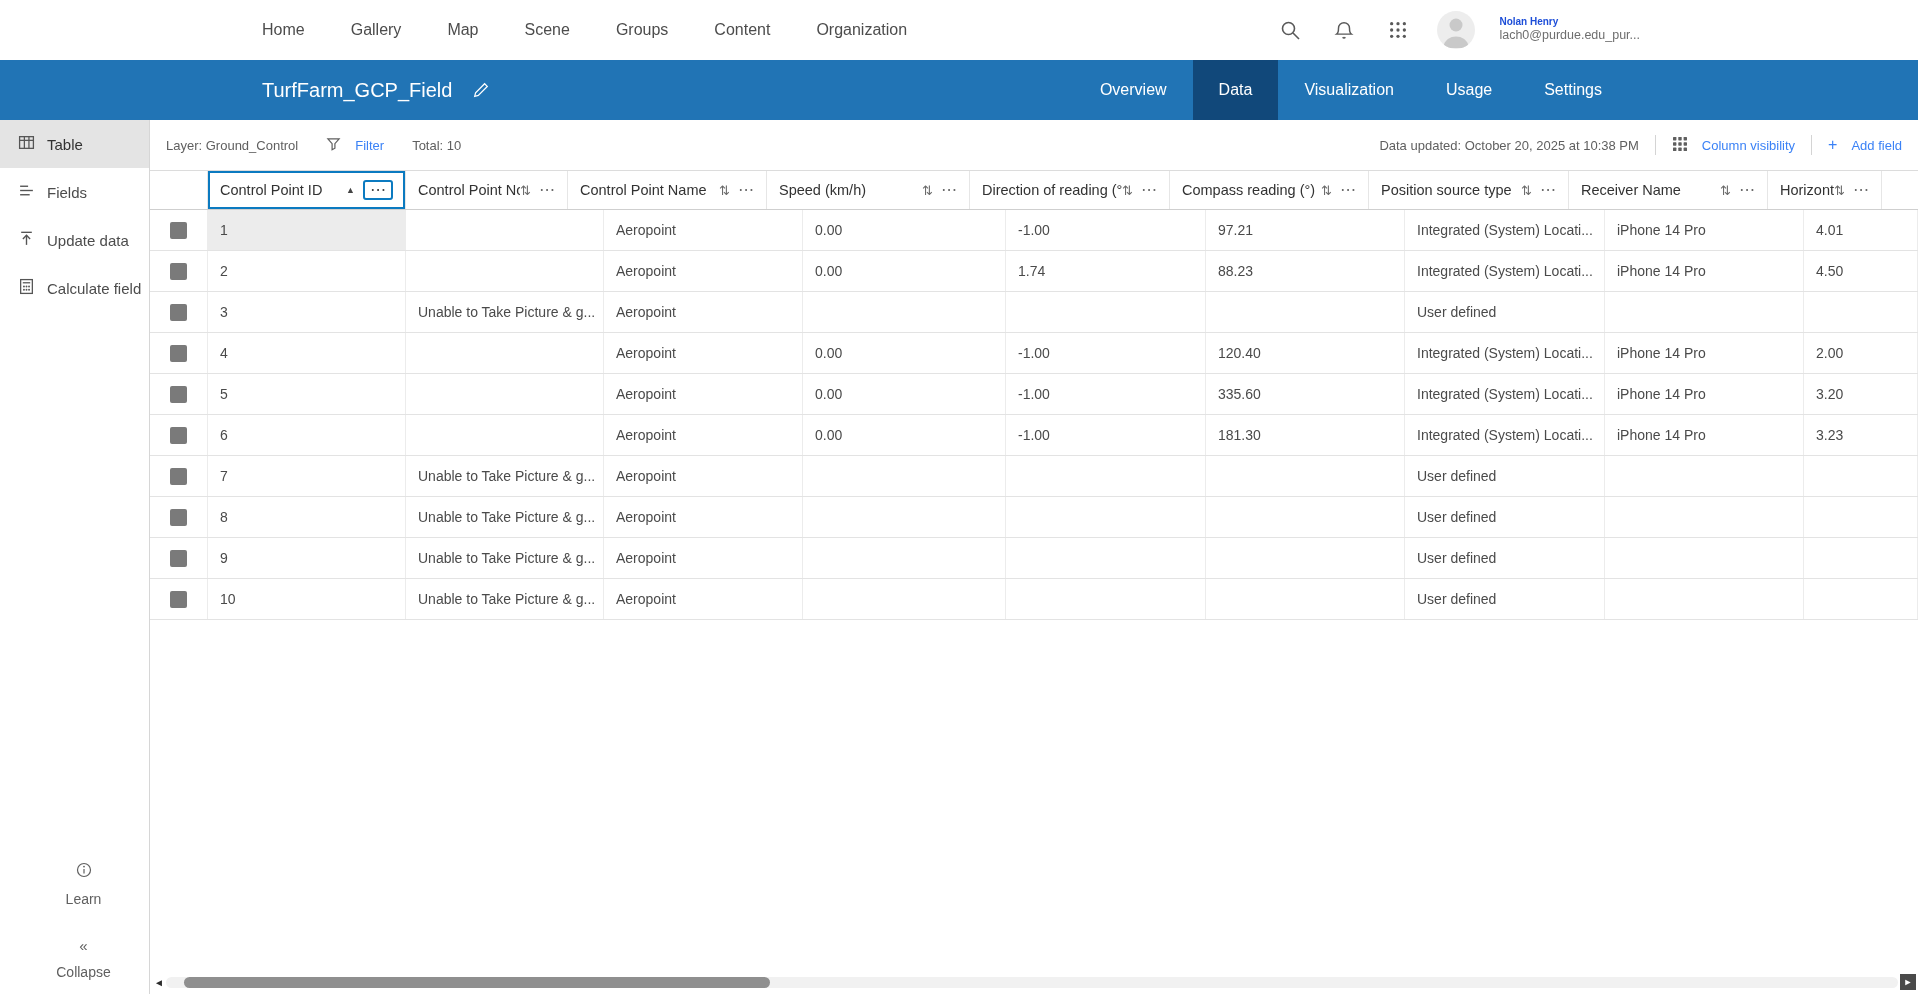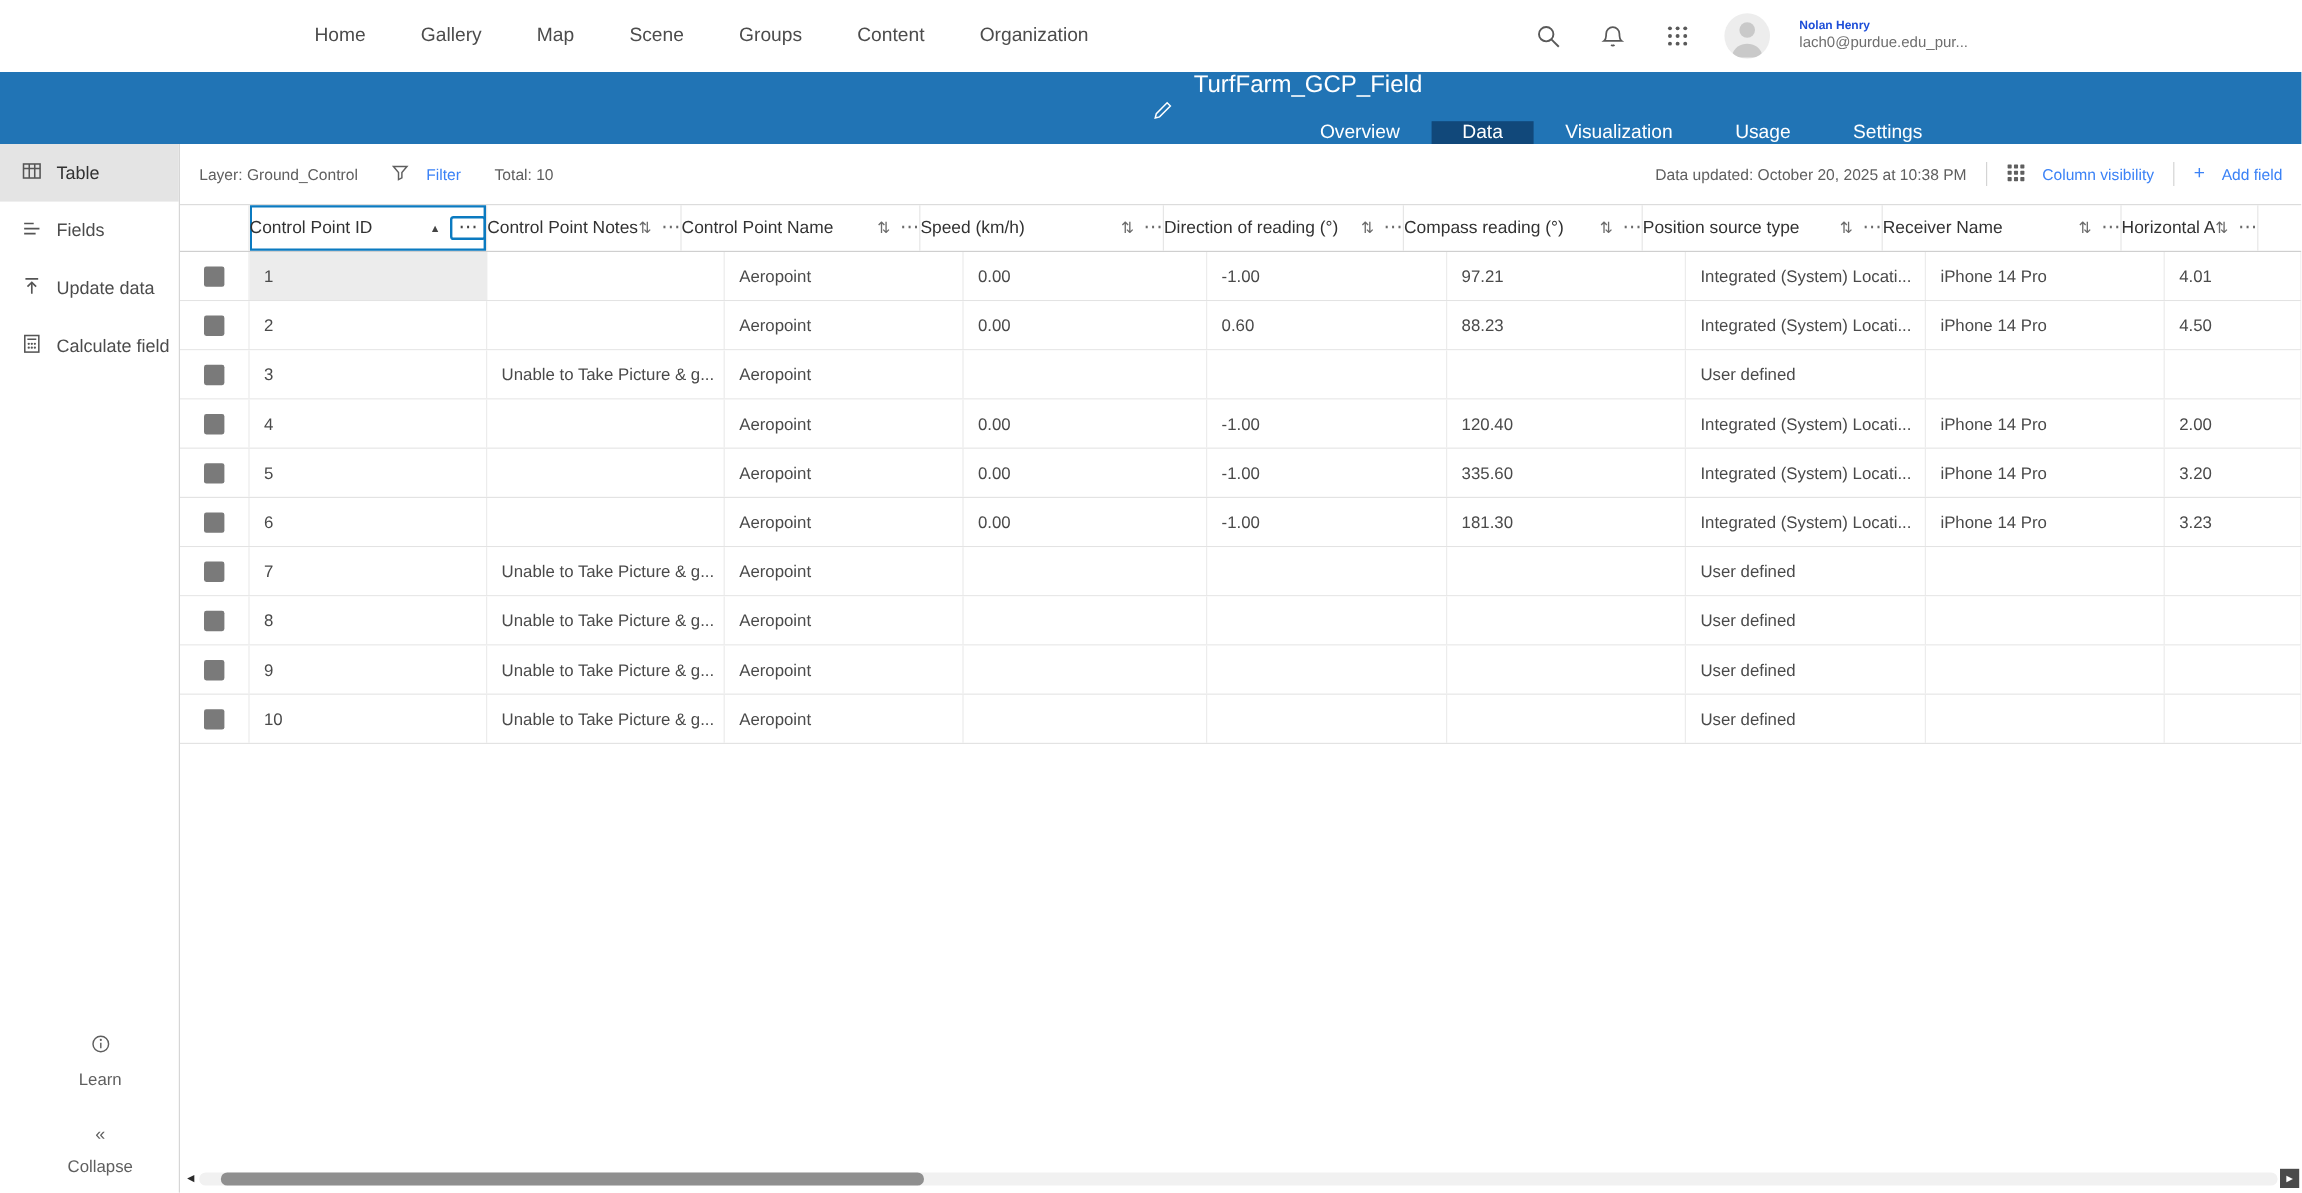--- a/index.html
+++ b/index.html
@@ -16,21 +16,21 @@
   .nav-item { cursor:pointer; white-space:nowrap; }
   .nav-right { margin-left:auto; margin-right:278px; display:flex; align-items:center; gap:24px; }
   .icon-btn { display:flex; align-items:center; justify-content:center; width:30px; height:30px; cursor:pointer; }
   .avatar { width:38px; height:38px; border-radius:50%; background:#ededed; overflow:hidden;
     display:flex; align-items:flex-end; justify-content:center; cursor:pointer; }
   .user-block { line-height:1.25; cursor:pointer; }
   .user-name { font-size:10px; font-weight:bold; color:#1d4ed8; }
   .user-email { font-size:12.5px; color:#6e6e6e; }
 
   
-  .bluebar { height:60px; background:var(--blue); display:flex; align-items:center; color:#fff;flex-direction:column; }
+  .bluebar { height:60px; background:var(--blue); display:flex; align-items:center; color:#fff; }
   .title { margin-left:262px; font-size:20px; font-weight:normal; }
   .pencil { margin-left:20px; display:flex; align-items:center; cursor:pointer; }
   .tabs { margin-left:auto; margin-right:290px; display:flex; height:100%; }
   .tab { padding:0 26px; display:flex; align-items:center; font-size:16px; cursor:pointer; white-space:nowrap; }
   .tab.active { background:var(--tab-active); }
 
   
   .main { display:flex; height:874px; }
   .sidebar { width:150px; border-right:1px solid #d6d6d6; position:relative; background:#fff; flex:none; }
   .side-item { height:48px; display:flex; align-items:center; gap:12px; padding-left:18px;
@@ -48,21 +48,21 @@
   .toolbar { height:50px; display:flex; align-items:center; padding:16px 16px; font-size:13px; color:#5f5f5f; }
   .toolbar .lab { white-space:nowrap; }
   .tool-btn { display:flex; align-items:center; gap:14px; background:none; border:none; font:inherit;
     color:#3b82f6; cursor:pointer; margin-left:28px; white-space:nowrap; }
   .toolbar-right { margin-left:auto; display:flex; align-items:center; gap:16px; }
   .vdiv { width:1px; height:20px; background:#d4d4d4; }
 
   
   .tbl-header { display:flex; height:40px; border-top:1px solid var(--border);
     border-bottom:1px solid #cfcfcf; font-size:14.5px; color:#323232; background:#fff; }
-  .th { display:flex; align-items:center; padding:0 0; border-right:1px solid #e6e6e6;
+  .th { display:flex; align-items:center; padding:0 12px; border-right:1px solid #e6e6e6;
     white-space:nowrap; overflow:hidden; flex:none; cursor:pointer; }
   .th-label { overflow:hidden; text-overflow:clip; }
   .th-icons { margin-left:auto; display:flex; align-items:center; gap:8px; }
   .sort-glyph { font-size:13px; color:#6b6b6b; }
   .asc-glyph { font-size:9px; color:#444; }
   .ell { font-size:16px; color:#6b6b6b; line-height:1; cursor:pointer; }
   .th-selected { box-shadow: inset 0 0 0 2px var(--sel); }
   .ell-box { border:2px solid var(--sel); border-radius:3px; padding:0 5px; color:#444; }
   .th-check { width:58px; flex:none; border-right:1px solid #e6e6e6; }
 
@@ -334,21 +334,21 @@
             <div class="cell" style="width: 114px;">4.01</div>
           </div>
           <div class="row">
             <div class="cb-cell">
               <span class="checkbox"></span>
             </div>
             <div class="cell" style="width: 198px;">2</div>
             <div class="cell" style="width: 198px;"></div>
             <div class="cell" style="width: 199px;">Aeropoint</div>
             <div class="cell" style="width: 203px;">0.00</div>
-            <div class="cell" style="width: 200px;">0.60</div>
+            <div class="cell" style="width: 200px;">1.74</div>
             <div class="cell" style="width: 199px;">88.23</div>
             <div class="cell" style="width: 200px;">Integrated (System) Locati...</div>
             <div class="cell" style="width: 199px;">iPhone 14 Pro</div>
             <div class="cell" style="width: 114px;">4.50</div>
           </div>
           <div class="row">
             <div class="cb-cell">
               <span class="checkbox"></span>
             </div>
             <div class="cell" style="width: 198px;">3</div>

